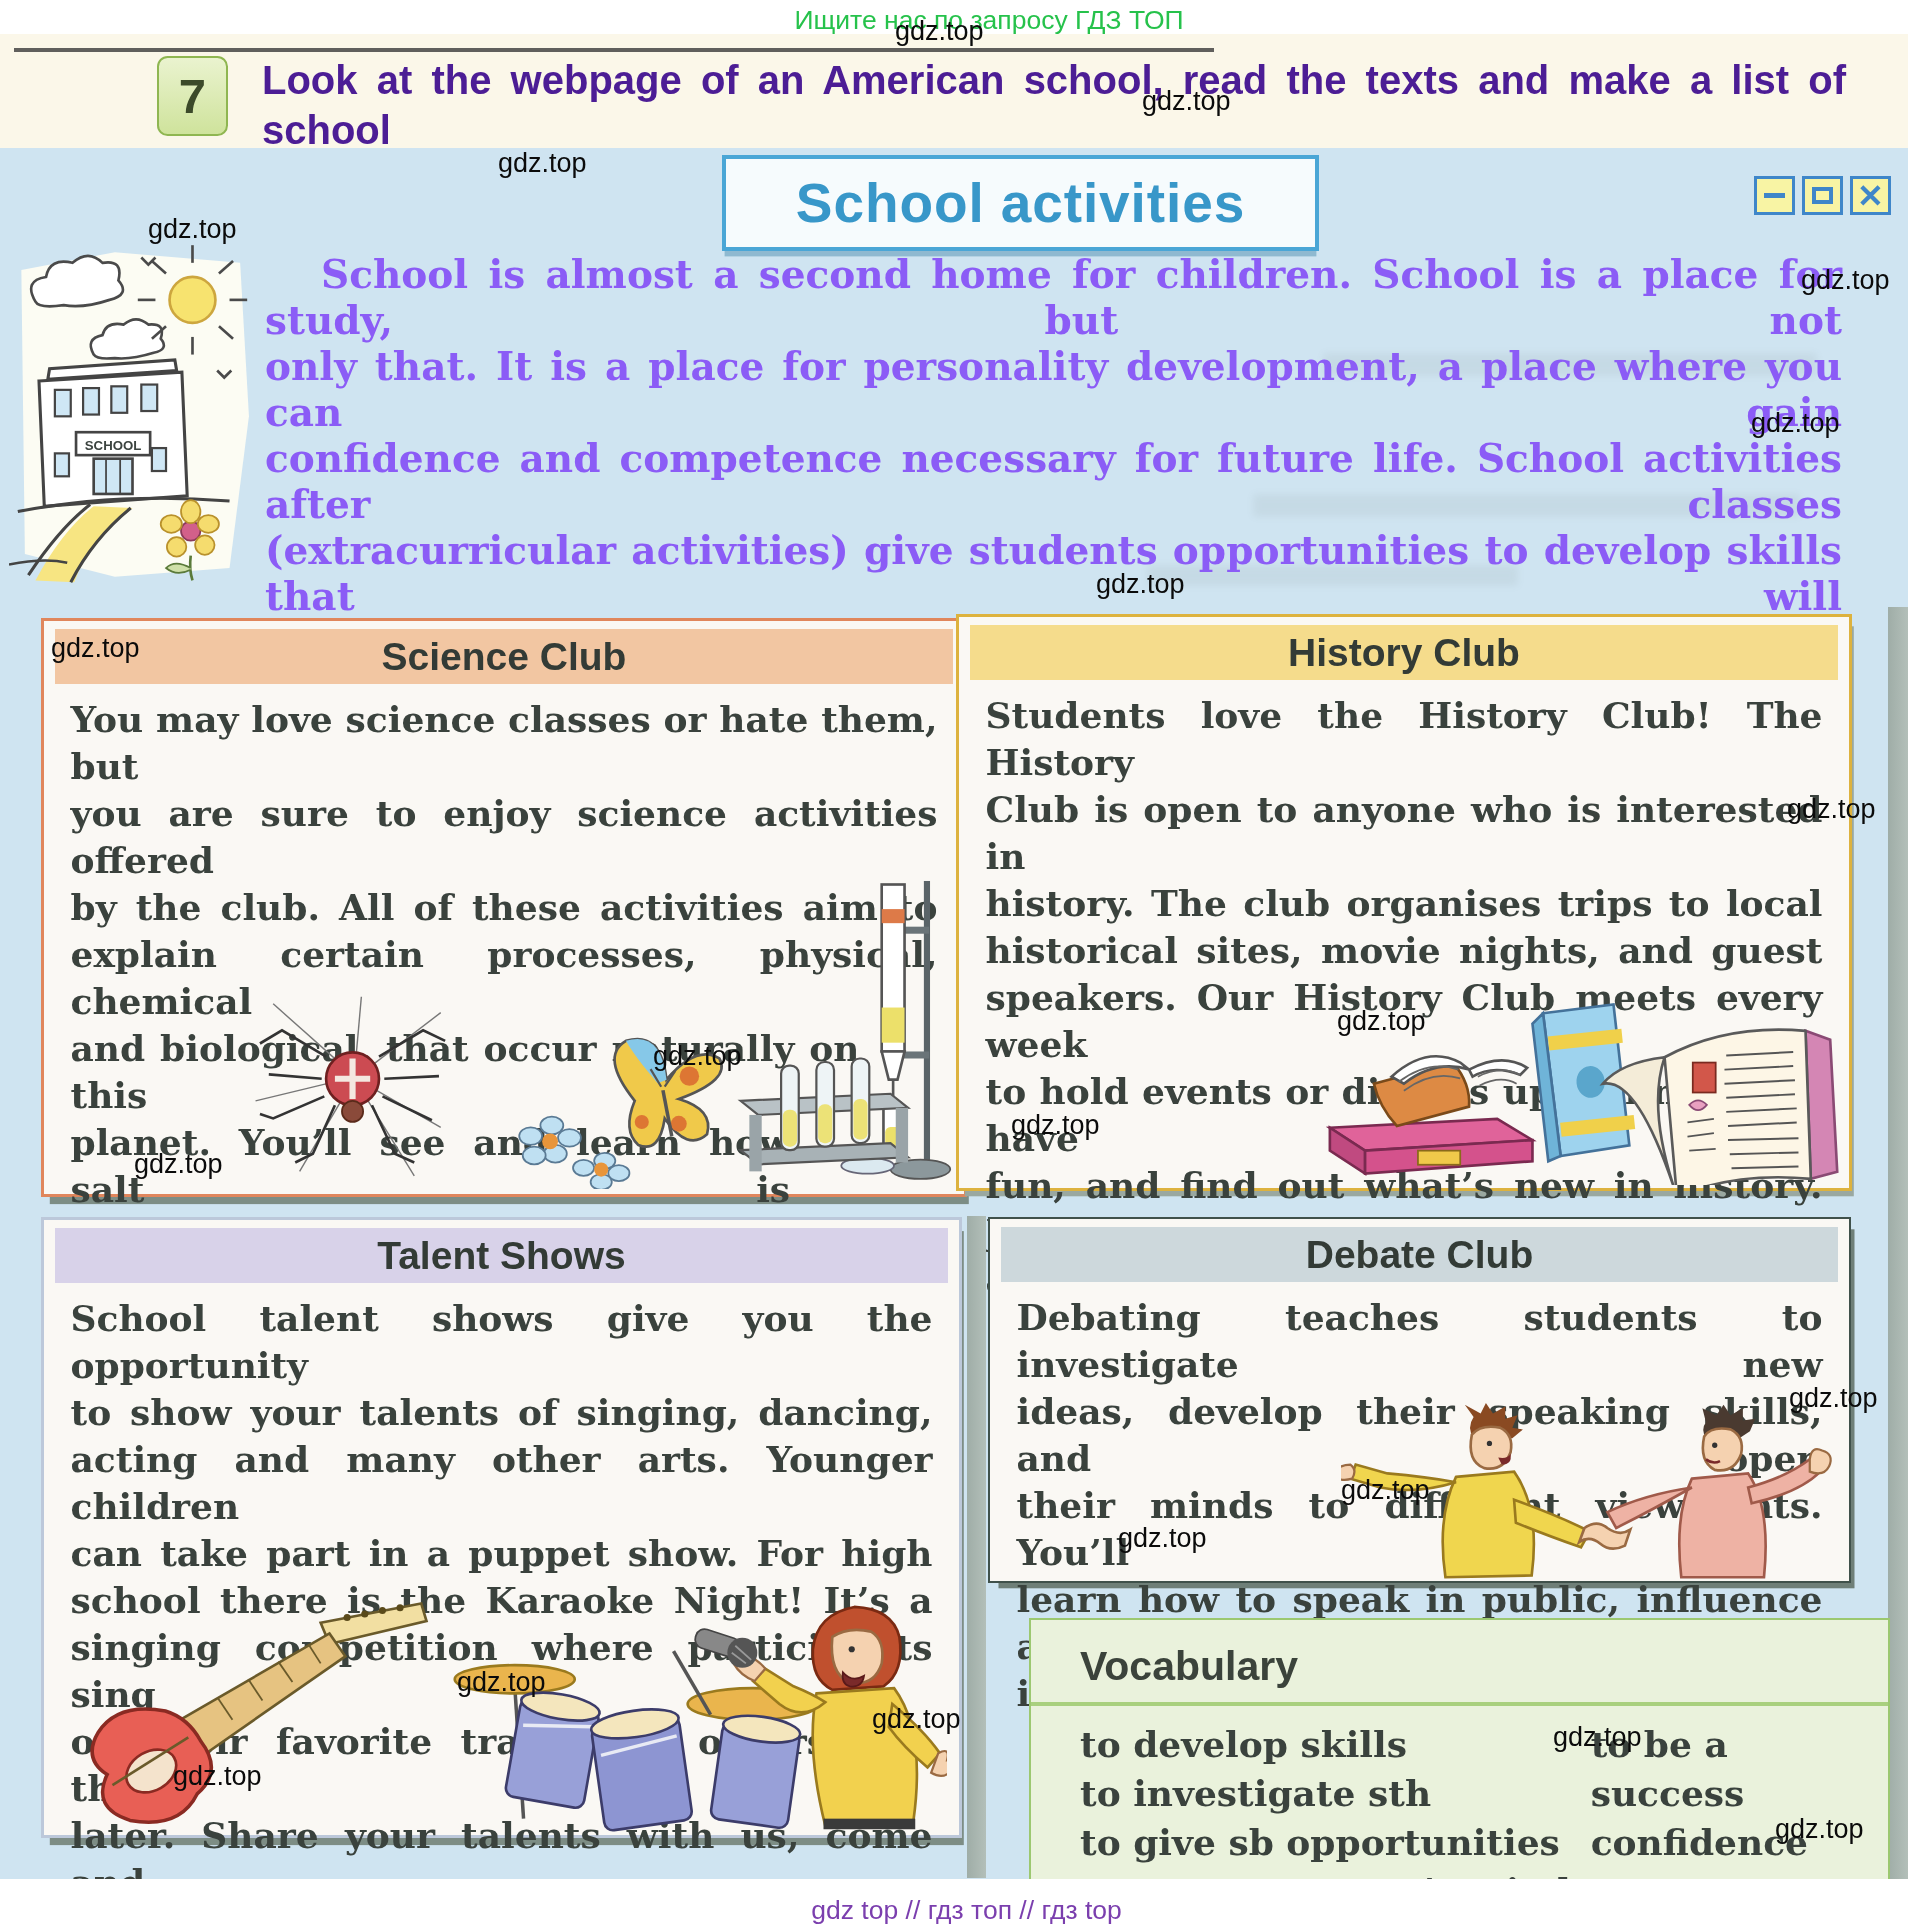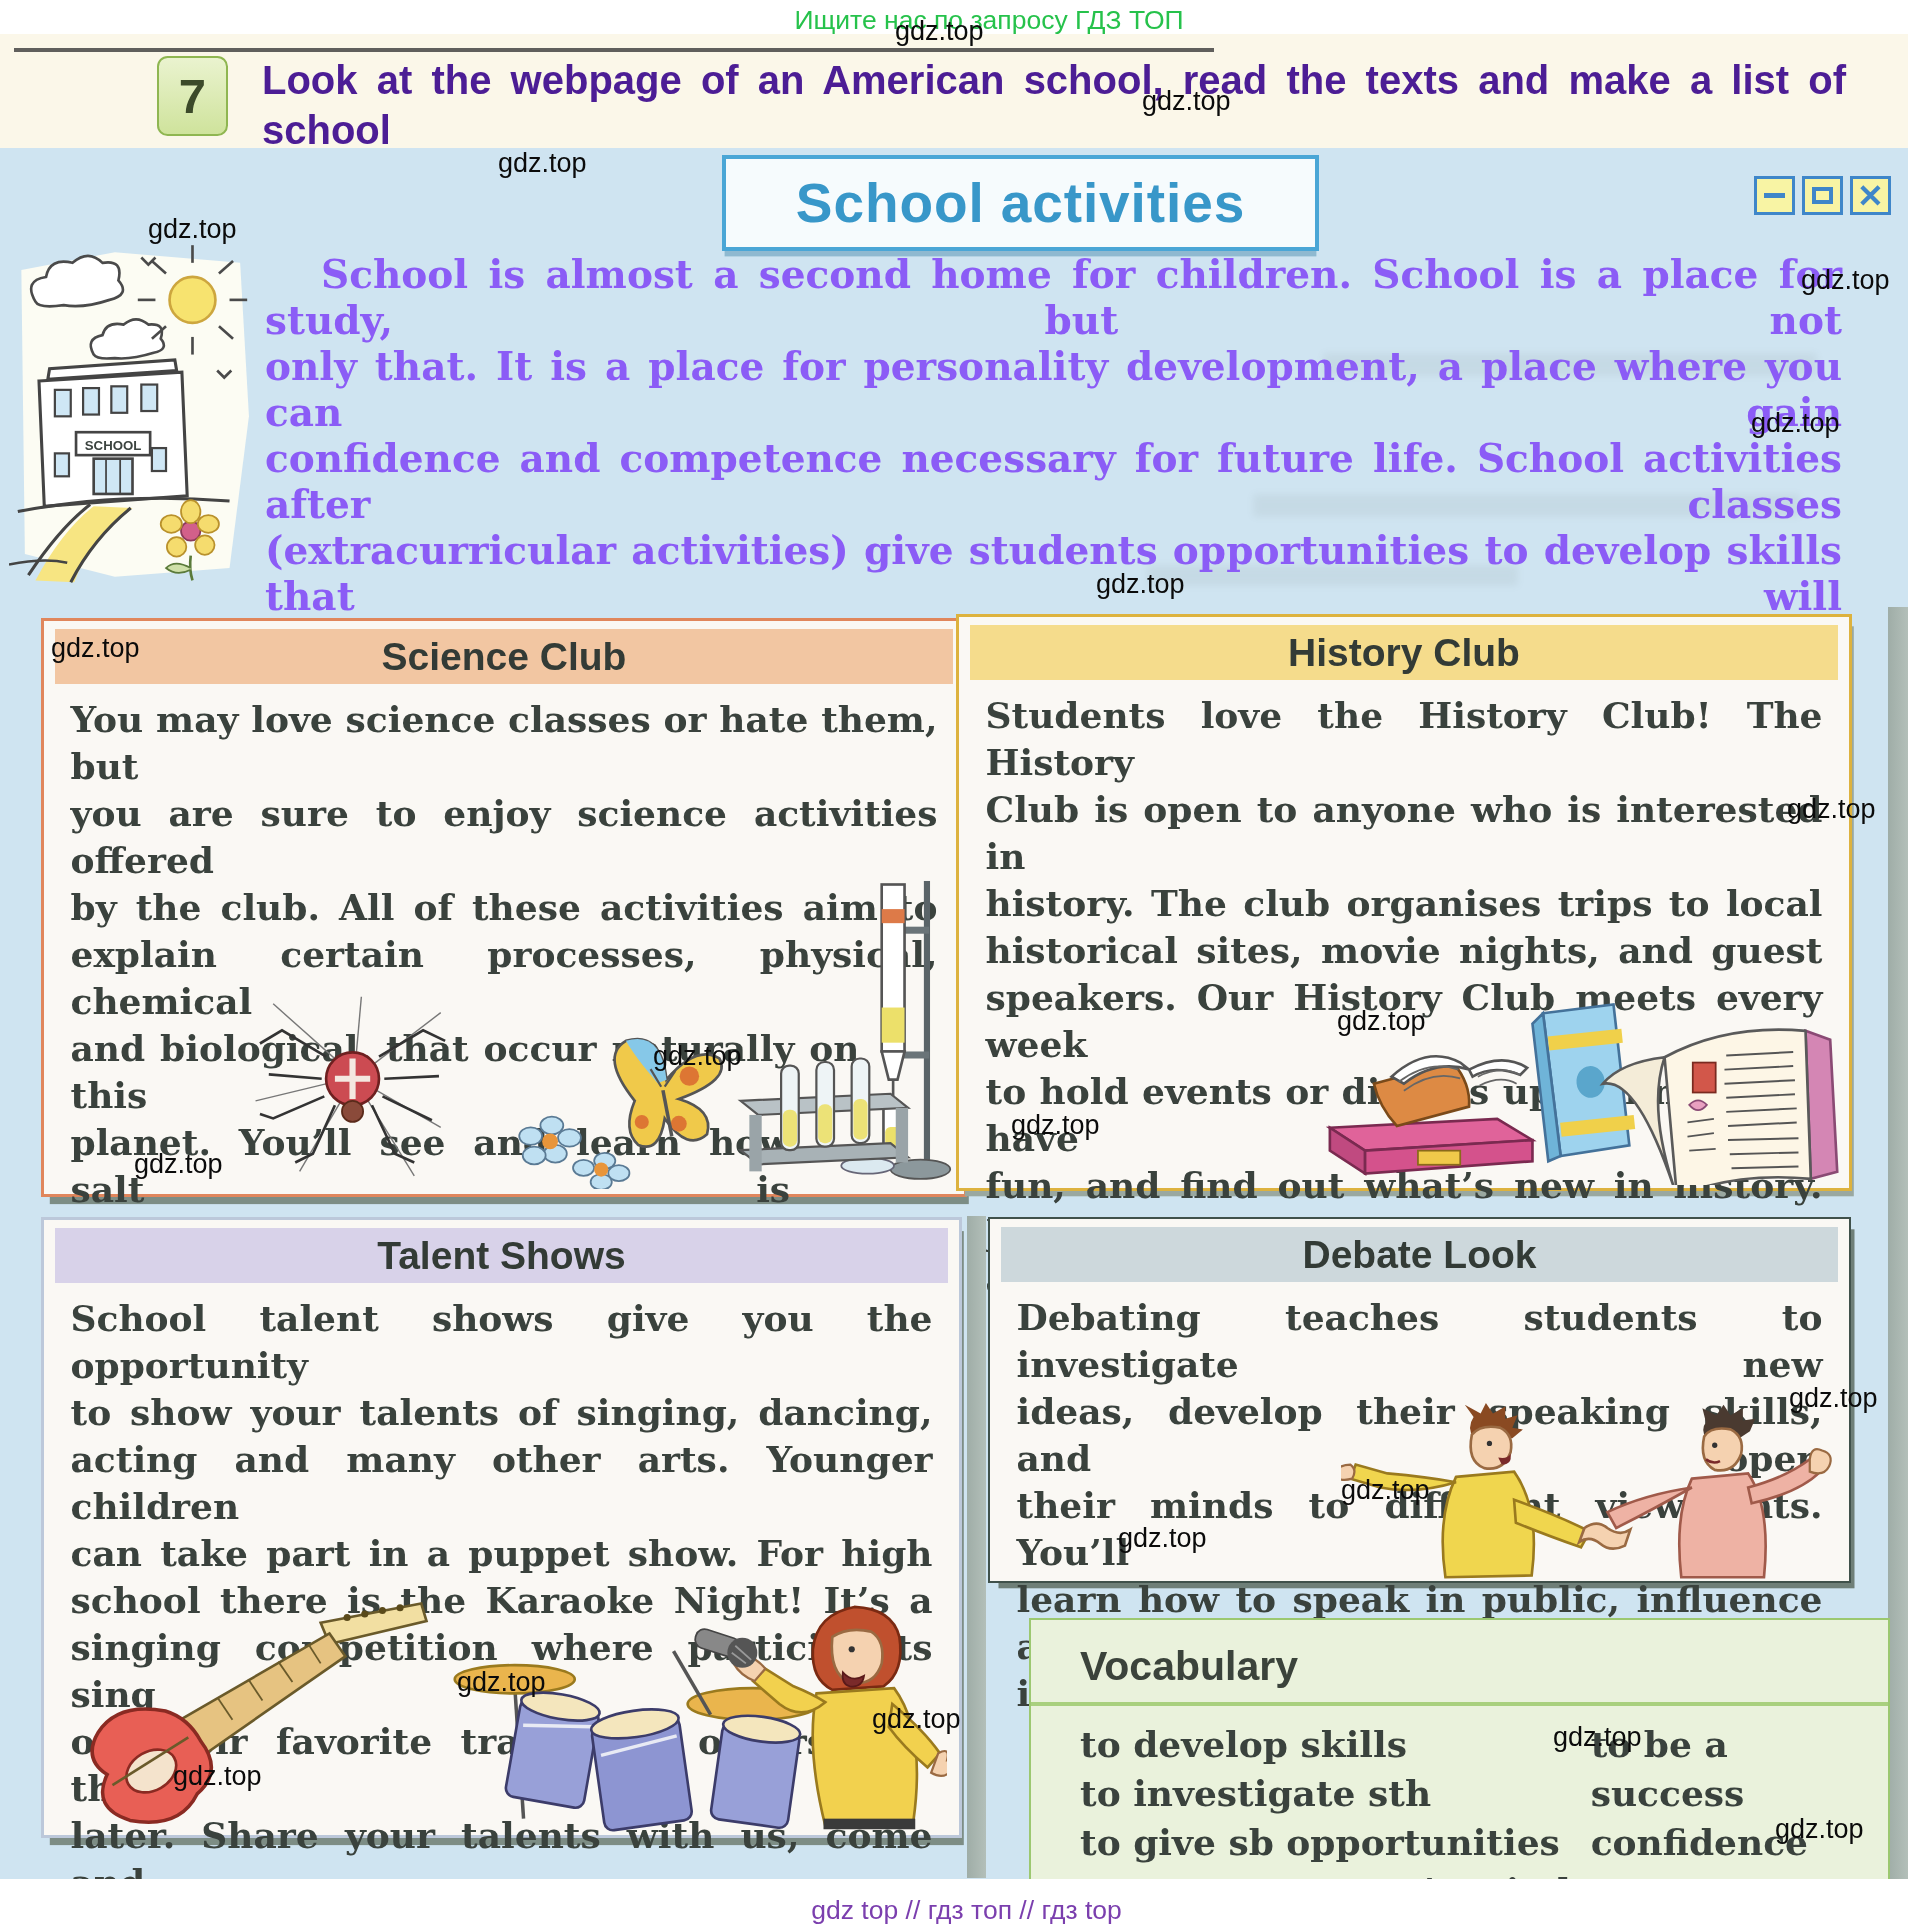--- a/index.html
+++ b/index.html
@@ -420,21 +420,21 @@
         <path d="M770,54 L788,70 M766,62 L782,74" stroke="#999" stroke-width="2"></path>
         <path d="M948,120 Q984,150 1002,176 L988,192 Q960,168 944,146 Z" fill="#f2d14e" stroke="#9a7a1e" stroke-width="3"></path>
         <path d="M1000,176 q14,-8 10,8 q12,0 4,12 q-8,10 -22,2 Z" fill="#f5d2b0" stroke="#9a6a42" stroke-width="2.5"></path>
         <rect x="870" y="250" width="104" height="12" fill="#3a3a3a"></rect>
       </g>
     </svg>
   </div>
 
   <div class="club" id="debate-box">
     <div class="club-header">
-      <span>Debate Look</span>
+      <span>Debate Club</span>
     </div>
     <div class="club-body" id="debate-lines">
         <div class="tline">Debating teaches students to investigate  new</div>
         <div class="tline">ideas, develop their speaking skills, and open</div>
         <div class="tline">their minds to different viewpoints. You’ll</div>
         <div class="tline">learn how to speak in public, influence and</div>
         <div class="tline">impress people.</div>
       </div>
     <svg class="illu" style="right:14px;bottom:1.8px;" width="494" height="176" viewBox="0 0 560 200">
       <g>

